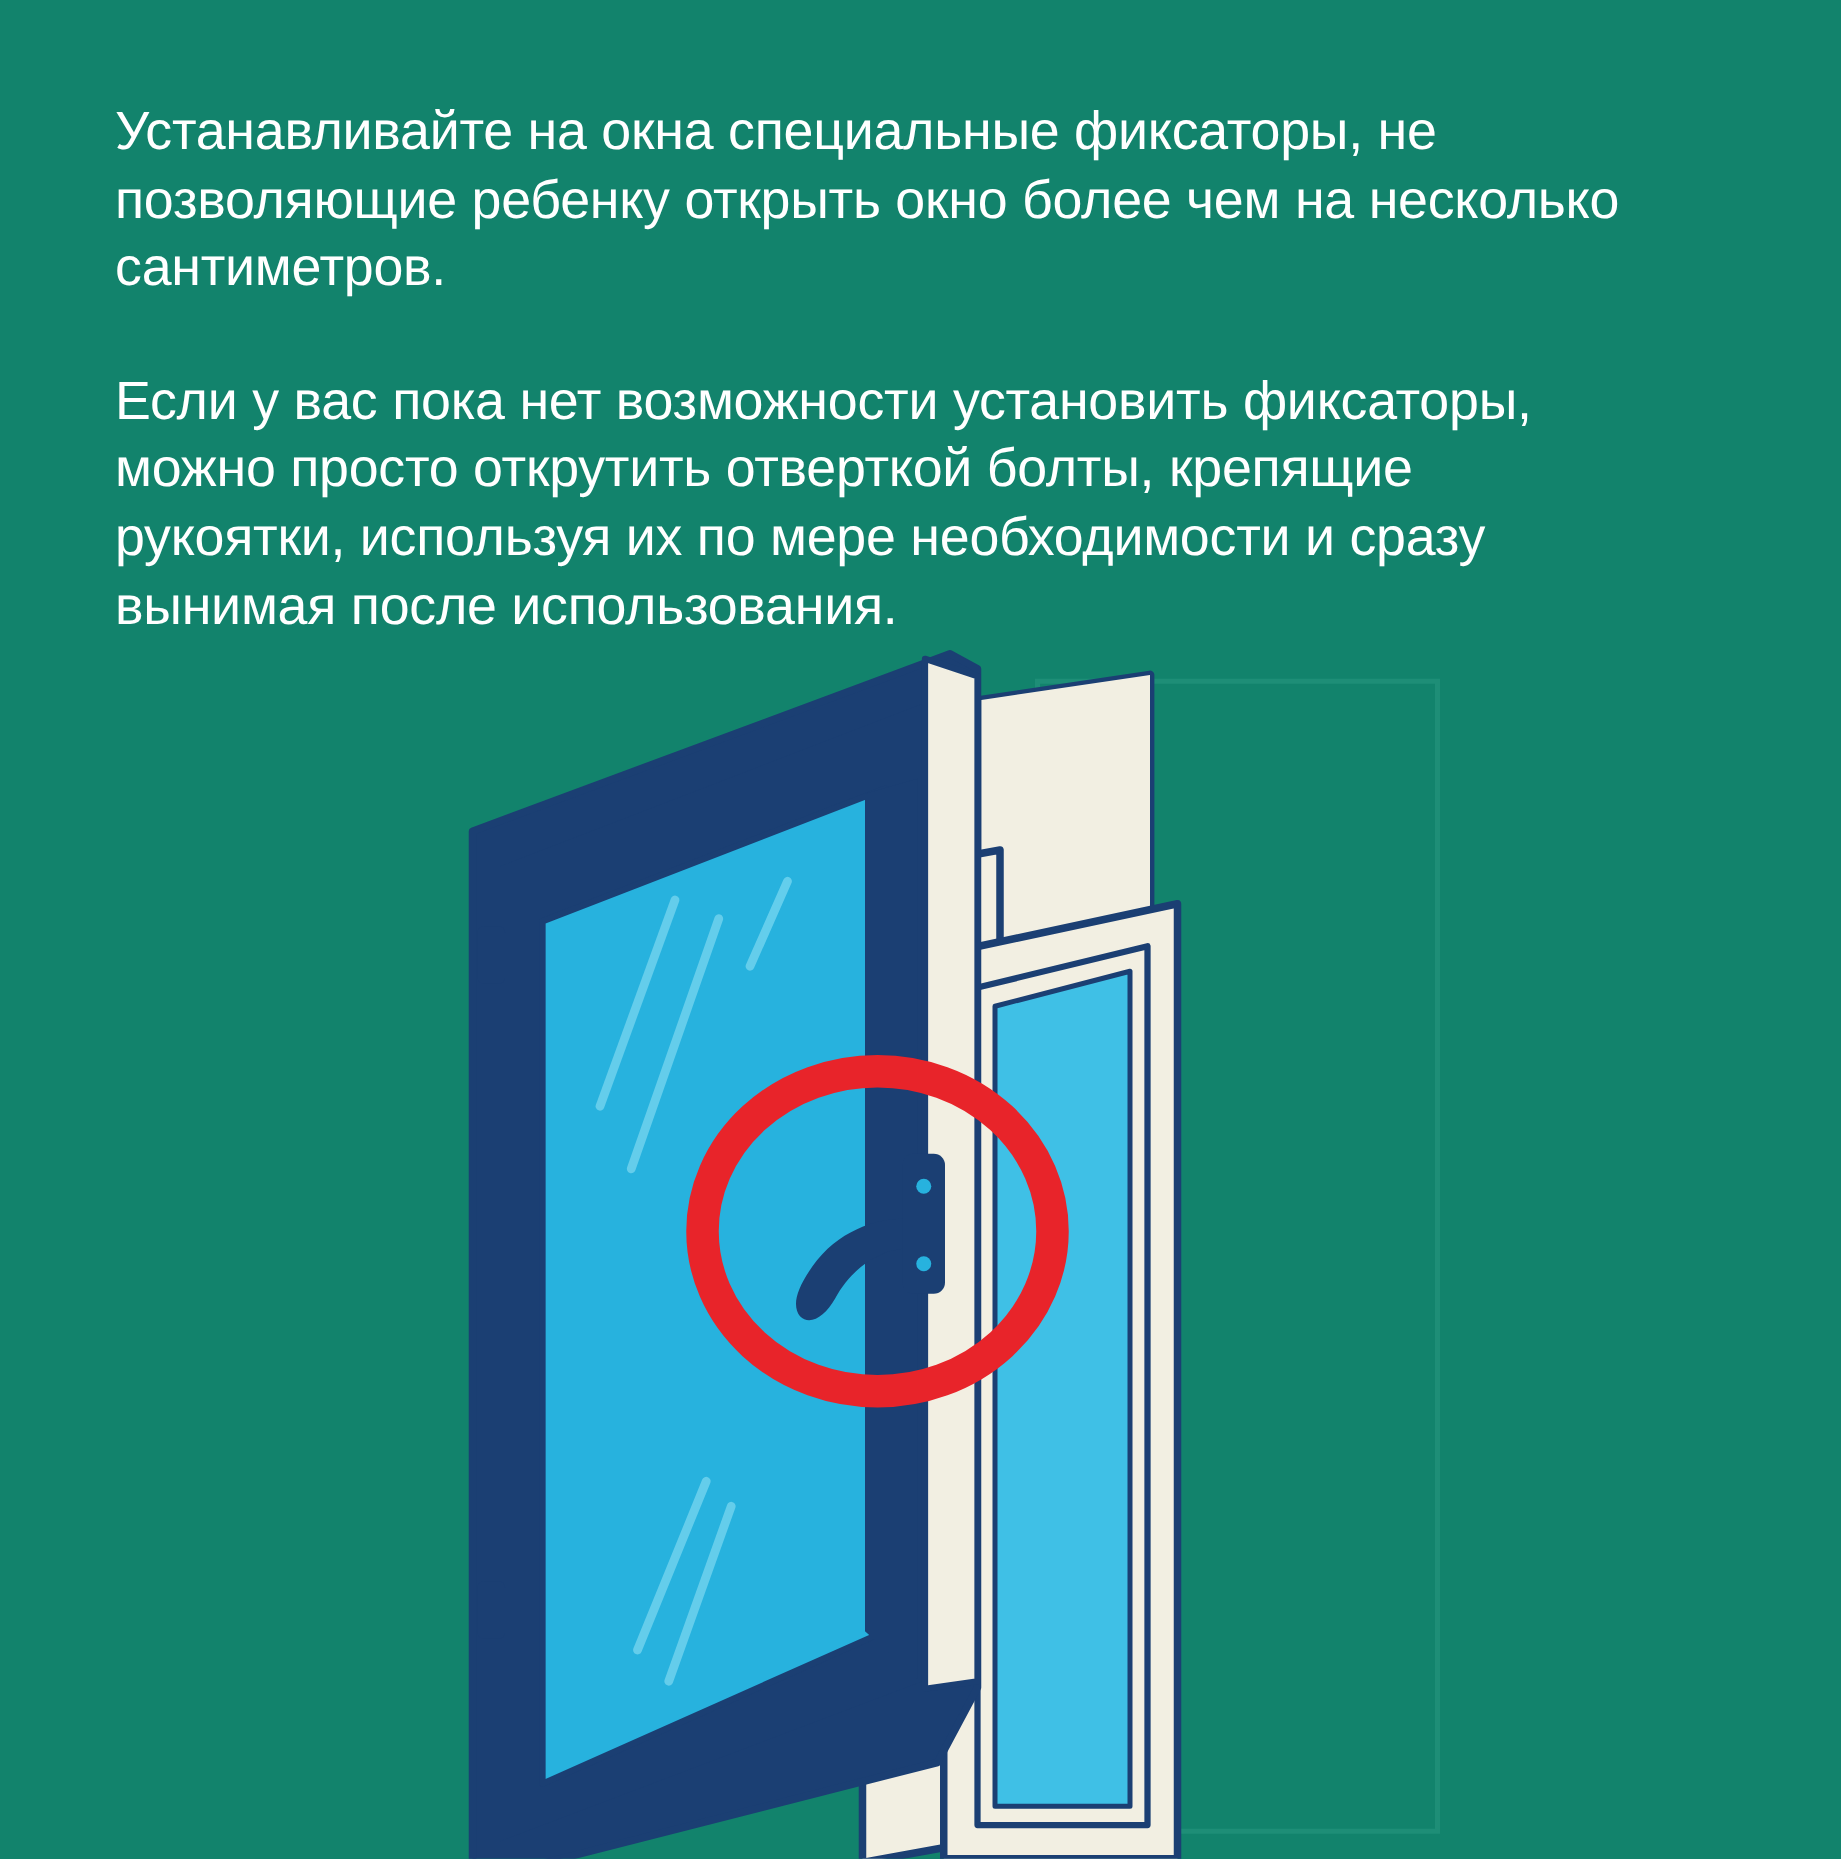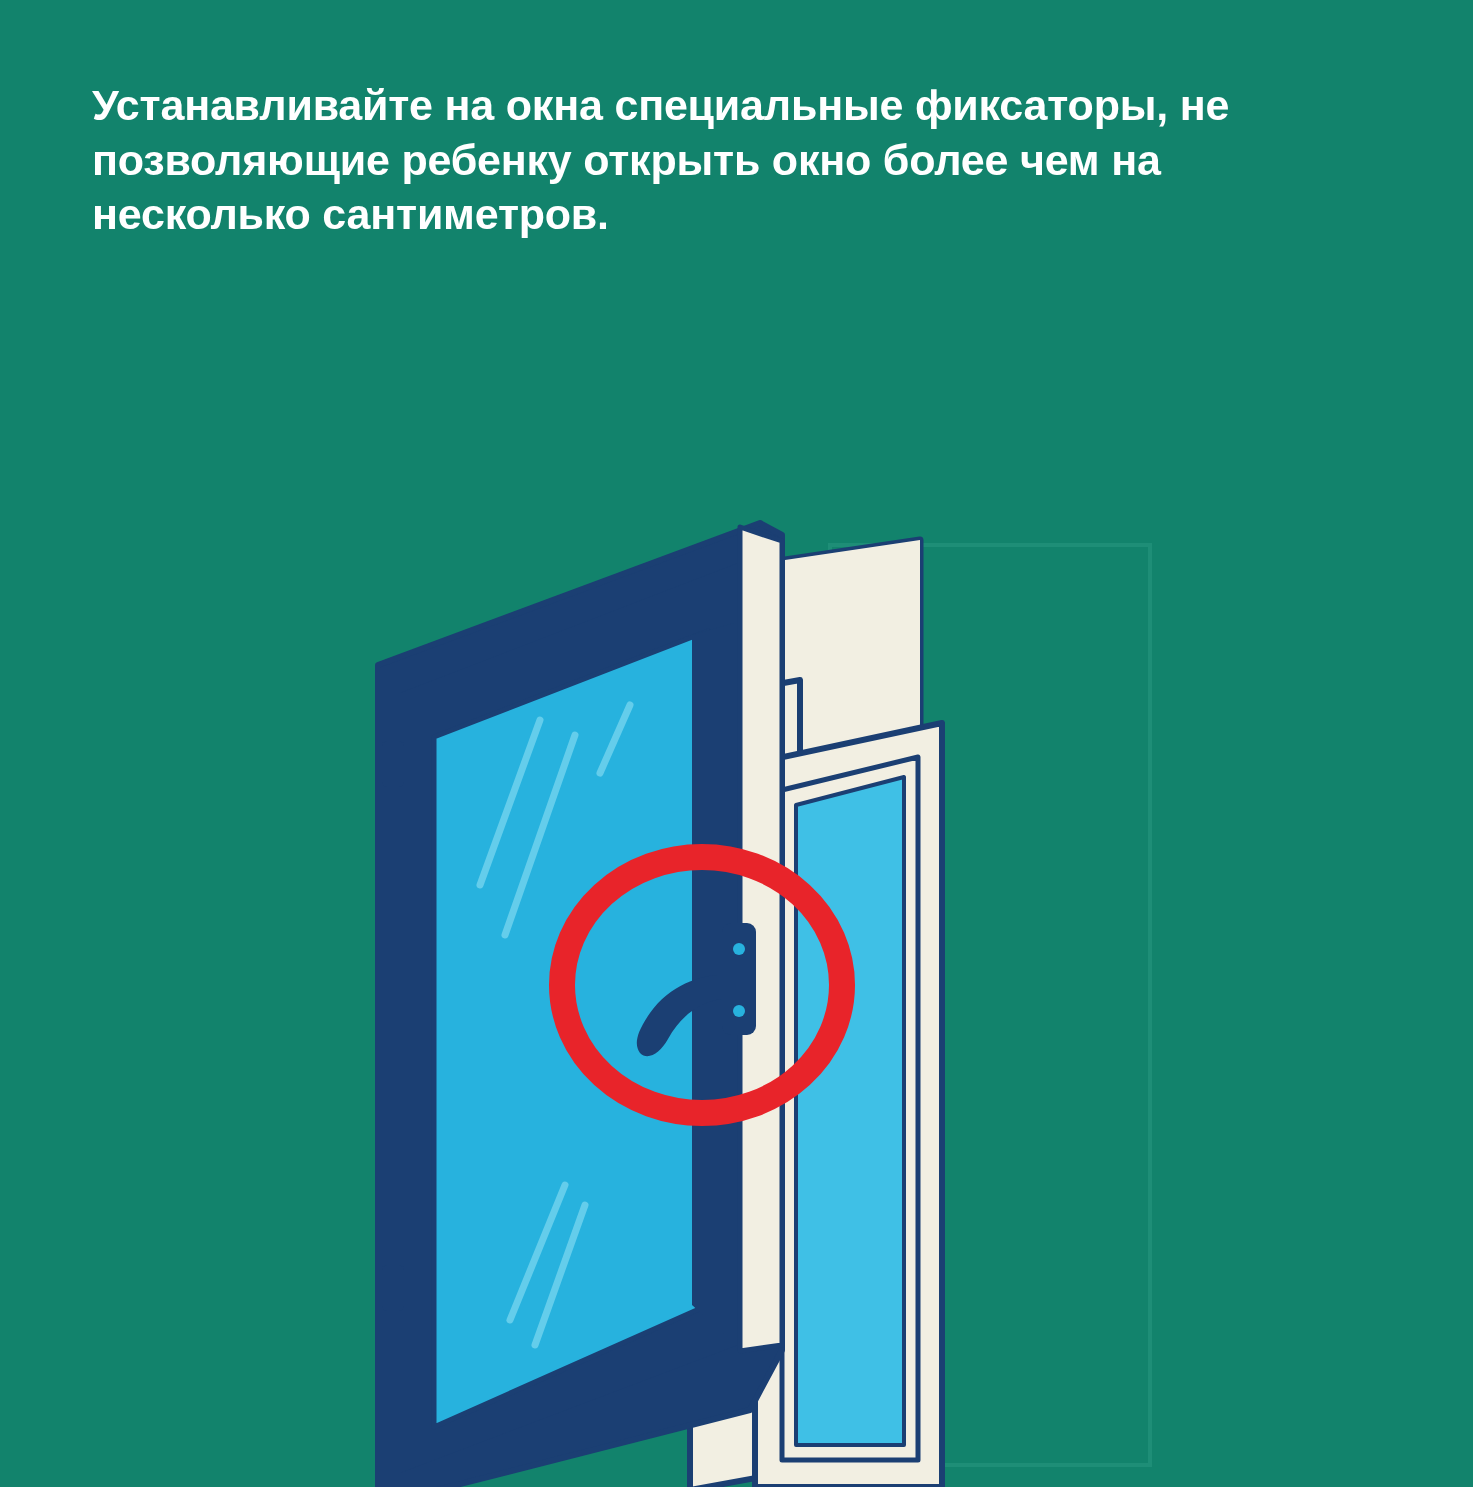--- a/index.html
+++ b/index.html
@@ -23,21 +23,21 @@
     overflow: hidden;
   }
   .text-block {
     position: absolute;
     left: 92px;
     top: 78px;
     width: 1290px;
   }
   .para {
     color: #ffffff;
-    font-weight: bold;
+    font-weight: normal;
     font-size: 43px;
     line-height: 1.27;
     letter-spacing: -0.2px;
     margin: 0;
   }
   .para.second {
     margin-top: 52px;
     width: 1200px;
   }
   
@@ -54,20 +54,21 @@
     height: 990px;
   }
 </style>
 </head>
 <body>
 
 <div class="poster">
 
   <div class="text-block">
     <p class="para first">Устанавливайте на окна специальные фиксаторы, не позволяющие ребенку открыть окно более чем на несколько сантиметров.</p>
+    <p class="para second">Если у вас пока нет возможности установить фиксаторы, можно просто открутить отверткой болты, крепящие рукоятки, используя их по мере необходимости и сразу вынимая после использования.</p>
   </div>
 
   <div class="illustration">
     <svg viewBox="0 0 860 990" xmlns="http://www.w3.org/2000/svg" aria-hidden="true">
 
       <path d="M500 40 L820 40 L820 960 L500 960 Z" fill="none" stroke="#1e8e77" stroke-width="4"></path>
 
       <g>
 
         <path d="M455 55 L590 35 L590 905 L455 975 Z" fill="#f2efe2" stroke="#1b3f73" stroke-width="7" stroke-linejoin="round"></path>

